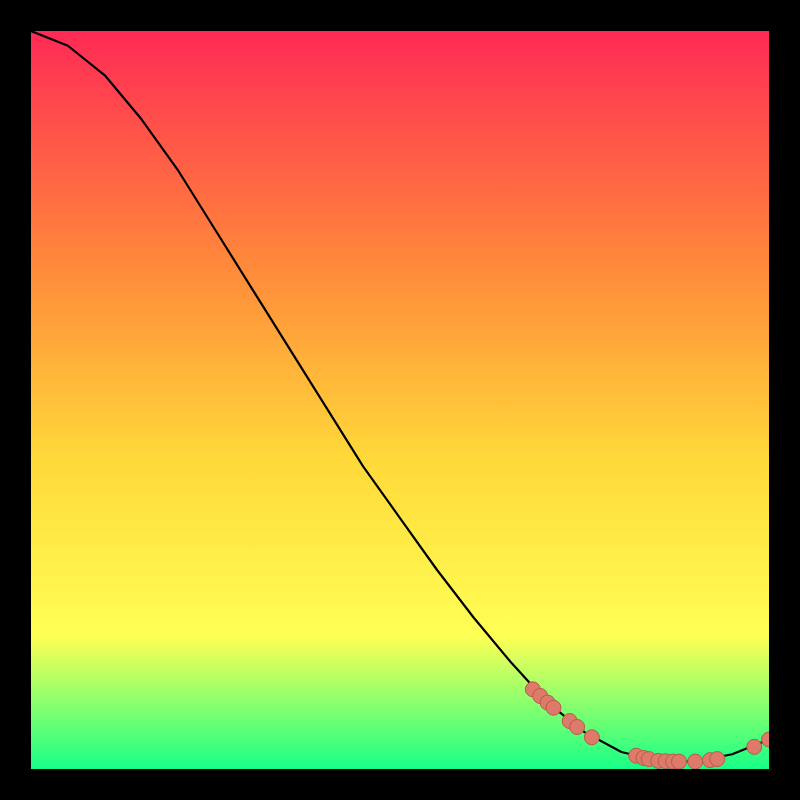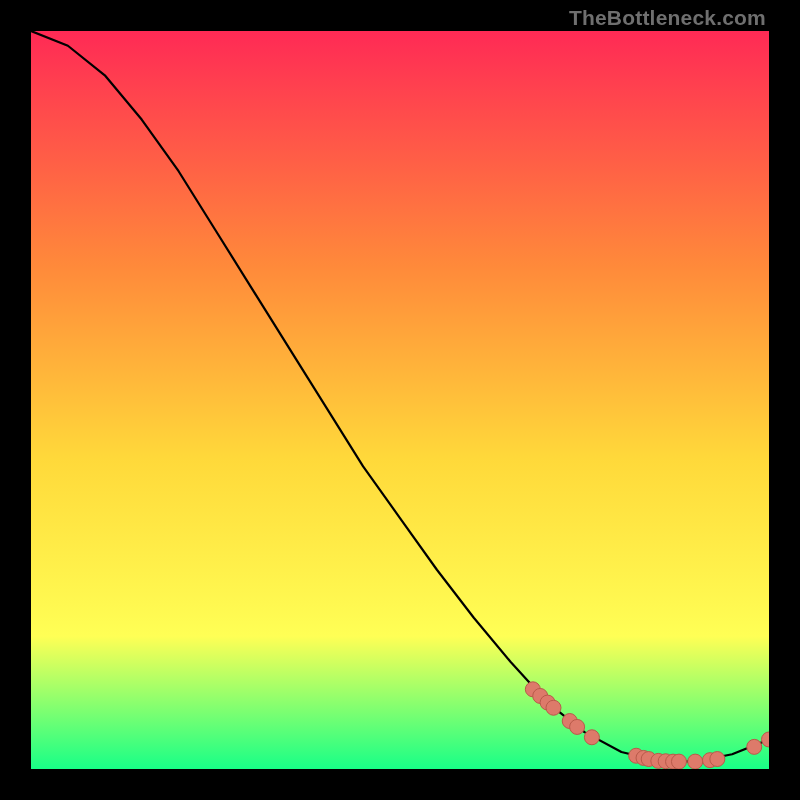--- a/index.html
+++ b/index.html
@@ -35,21 +35,20 @@
     letter-spacing: 0.2px;
     white-space: nowrap;
   }
   svg { display: block; }
 </style>
 </head>
 <body>
 
 <div class="stage">
 
-  <div class="watermark">TheBottleneck.com</div>
 
   <div class="plot">
     <svg id="chart-svg" width="738" height="738" viewBox="0 0 738 738">
       <defs>
         <linearGradient id="bg-grad" x1="0" y1="0" x2="0" y2="1">
           <stop id="g0" offset="0%" stop-color="#ff2a55"></stop>
           <stop id="g1" offset="32%" stop-color="#ff8a3a"></stop>
           <stop id="g2" offset="58%" stop-color="#ffd93a"></stop>
           <stop id="g3" offset="82%" stop-color="#ffff55"></stop>
           <stop id="g4" offset="100%" stop-color="#18ff87"></stop>

